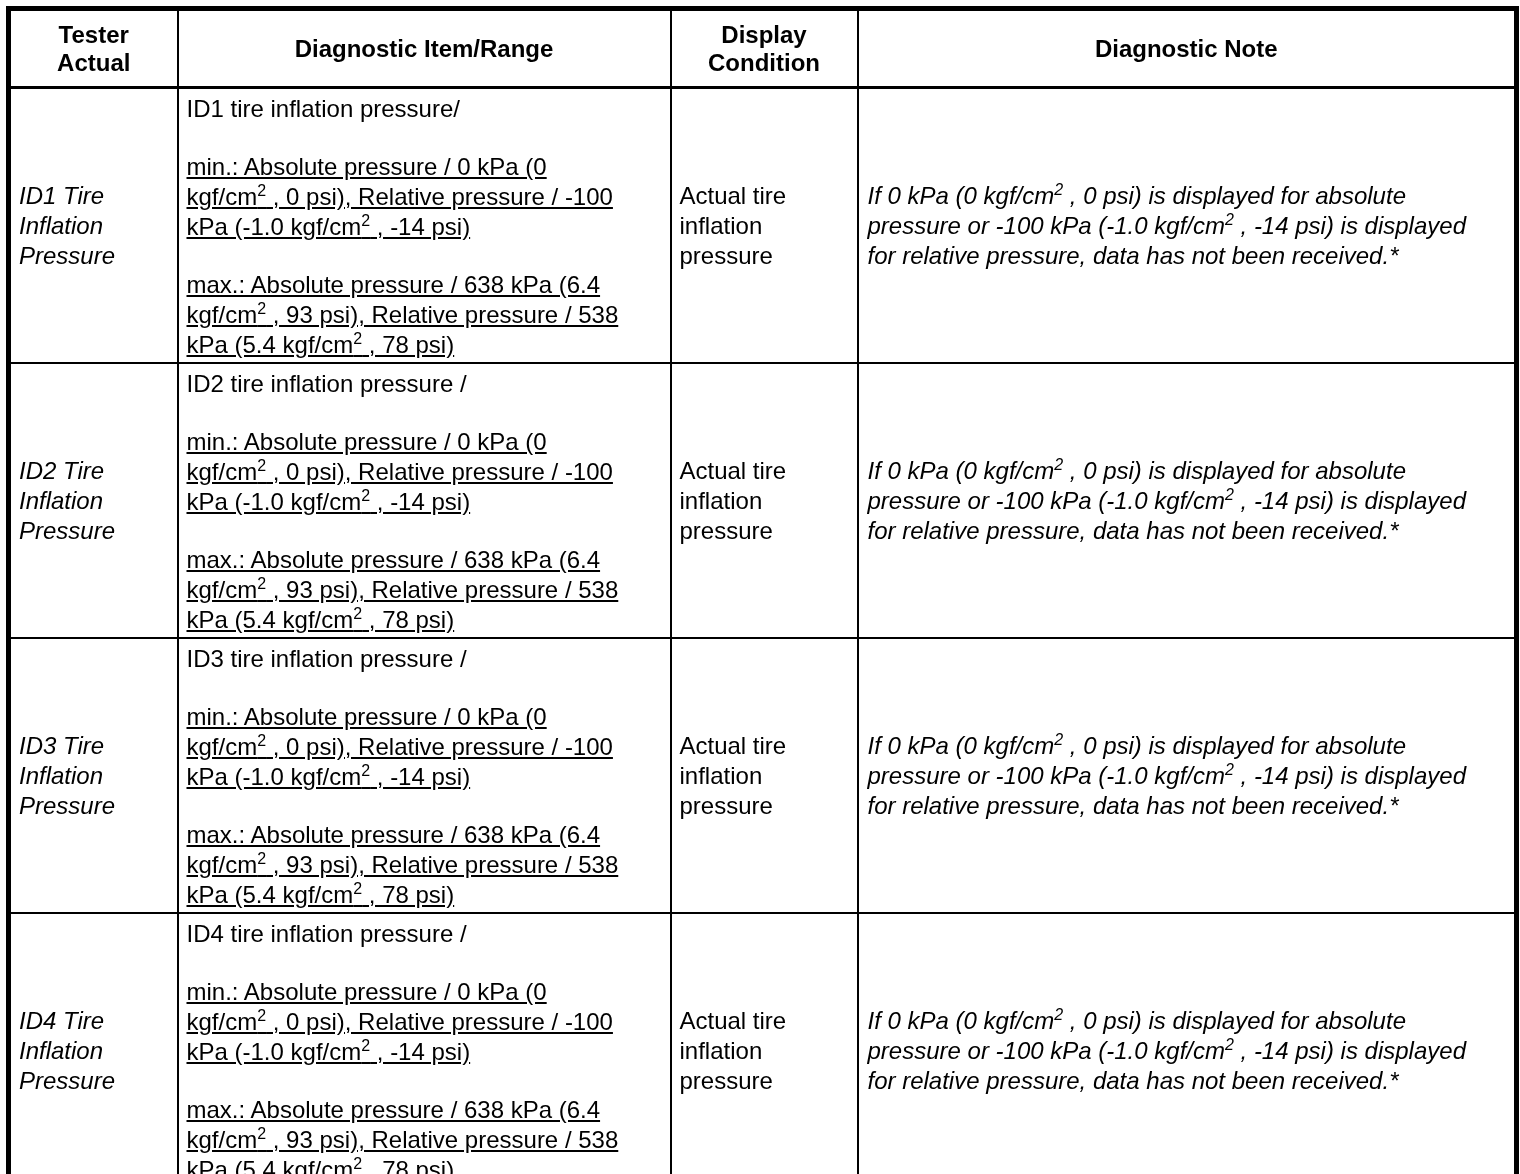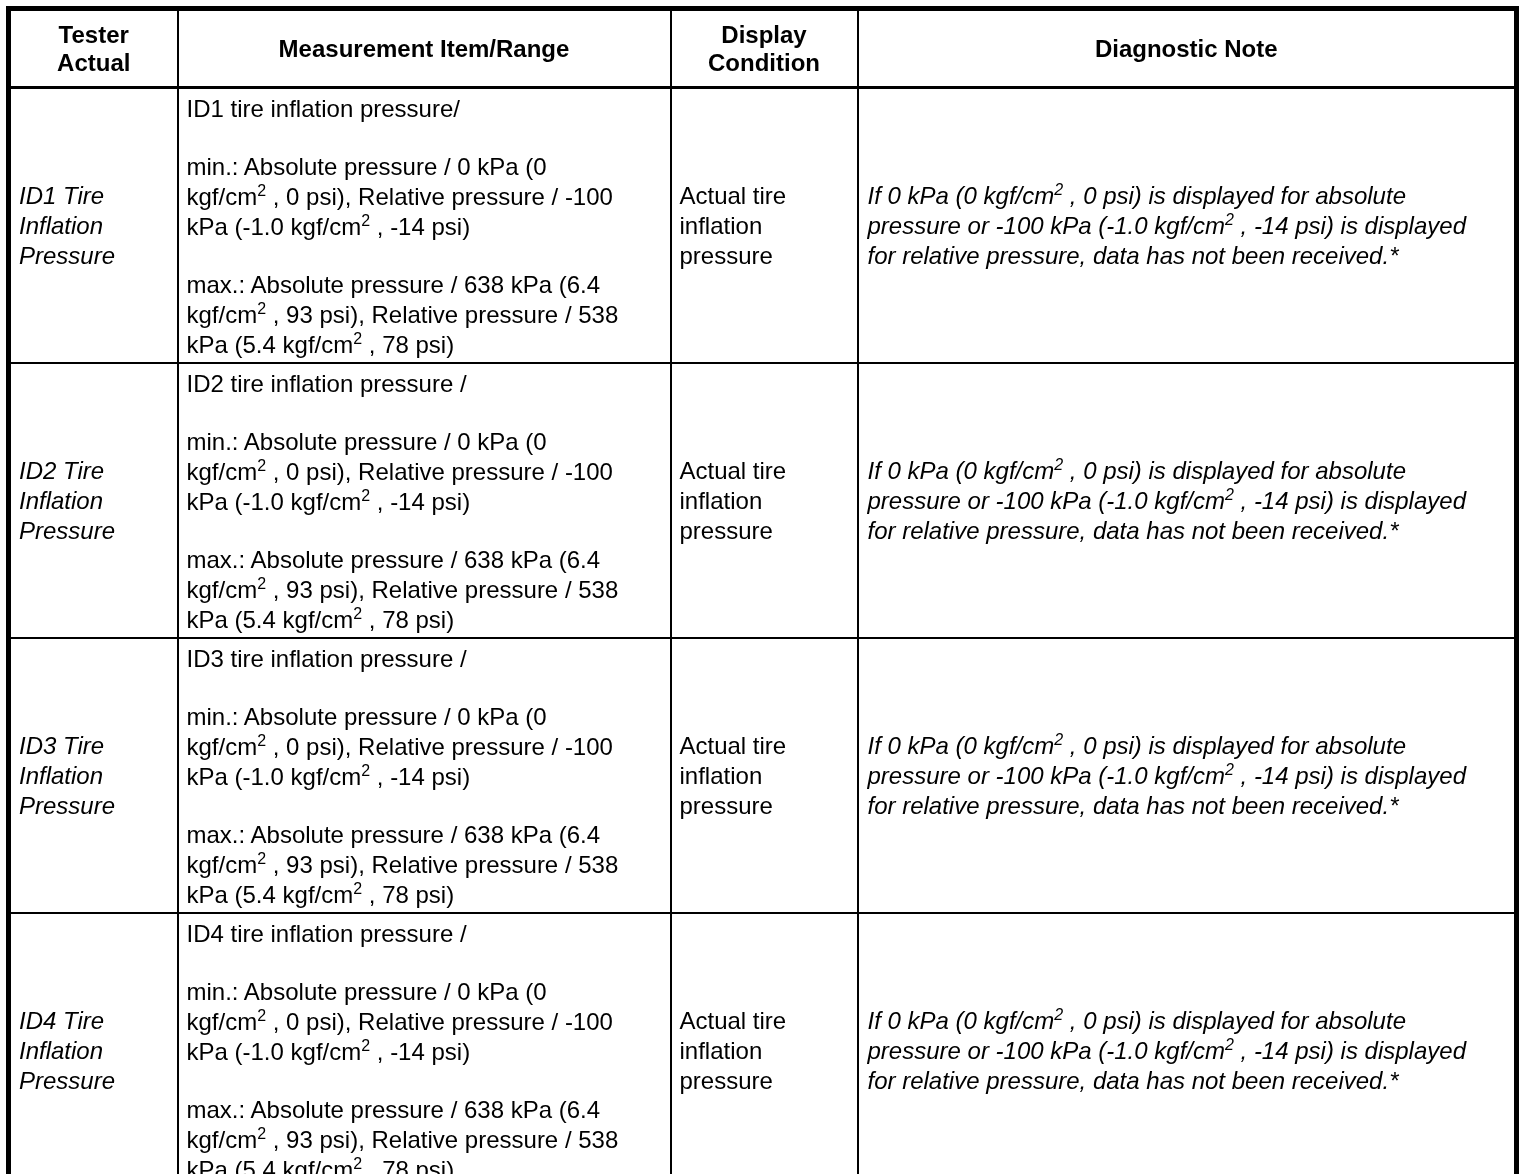--- a/index.html
+++ b/index.html
@@ -32,40 +32,40 @@
   tbody tr { height: 270px; }
   tbody td {
     font-size: 24px;
     line-height: 30px;
     vertical-align: middle;
     text-align: left;
   }
   td.col-tester  { padding: 0 6px 0 8px; font-style: italic; }
   td.col-measure { vertical-align: top; padding: 5px 24px 2px 8px; margin-left: 15px; }
   td.col-measure p { margin: 0; }
-  td.col-measure p + p { margin-top: 28px; }
+  td.col-measure p + p { margin-top: 28px; text-decoration: underline; }
   td.col-normal  { padding: 0 6px 0 8px; }
   td.col-note    { padding: 0 30px 0 9px; font-style: italic; }
   sup { font-size: 16px; line-height: 0; vertical-align: super; }
 </style>
 </head>
 <body>
 
 <div class="page">
   <table class="diag">
     <colgroup>
       <col style="width:169px">
       <col style="width:493px">
       <col style="width:187px">
       <col style="width:659px">
     </colgroup>
     <thead>
       <tr>
         <th>Tester Actual</th>
-        <th>Measurement Item/Range</th>
+        <th>Diagnostic Item/Range</th>
         <th>Display Condition</th>
         <th>Diagnostic Note</th>
       </tr>
     </thead>
     <tbody>
       <tr>
         <td class="col-tester">ID1 Tire Inflation Pressure</td>
         <td class="col-measure">
           <p>ID1 tire inflation pressure/</p>
           <p>min.: Absolute pressure / 0 kPa (0 kgf/cm<sup>2</sup>&nbsp;, 0 psi), Relative pressure / -100 kPa (-1.0 kgf/cm<sup>2</sup>&nbsp;, -14 psi)</p>

